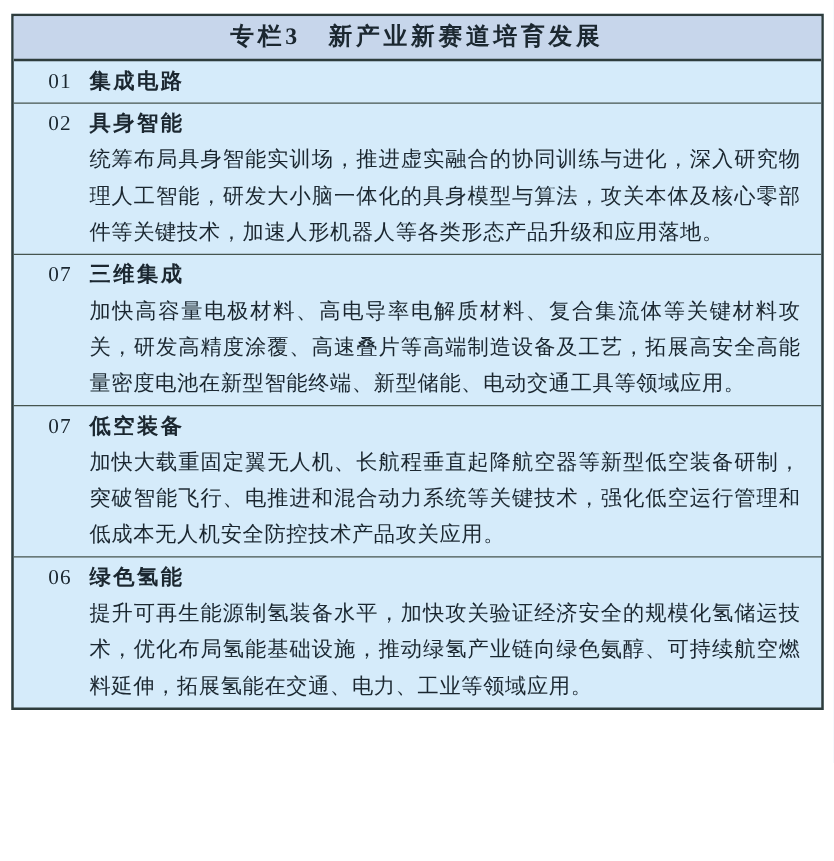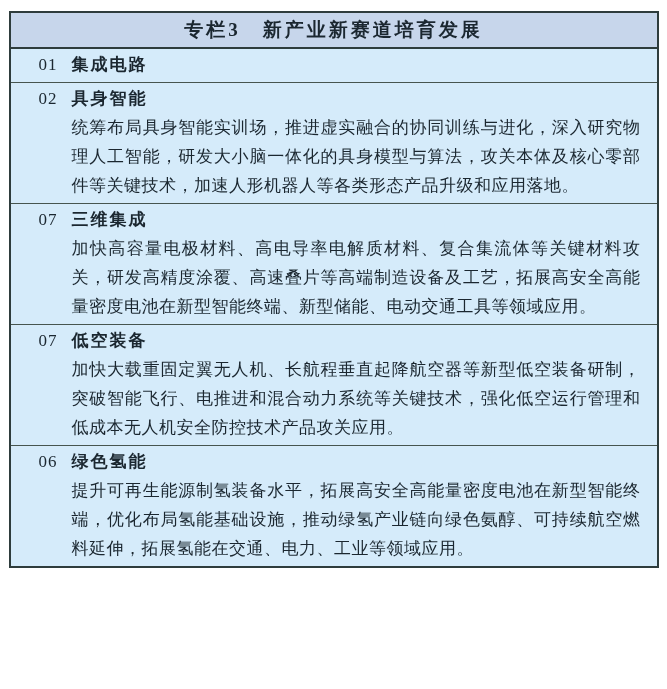--- a/index.html
+++ b/index.html
@@ -95,17 +95,17 @@
       <div class="entry-head">
         <span class="entry-num">07</span><span class="entry-title">低空装备</span>
       </div>
       <p class="entry-body">加快大载重固定翼无人机、长航程垂直起降航空器等新型低空装备研制，突破智能飞行、电推进和混合动力系统等关键技术，强化低空运行管理和低成本无人机安全防控技术产品攻关应用。</p>
     </section>
 
     <section class="entry">
       <div class="entry-head">
         <span class="entry-num">06</span><span class="entry-title">绿色氢能</span>
       </div>
-      <p class="entry-body">提升可再生能源制氢装备水平，拓展高安全高能量密度电池在新型智能终端，优化布局氢能基础设施，推动绿氢产业链向绿色氨醇、可持续航空燃料延伸，拓展氢能在交通、电力、工业等领域应用。</p>
+      <p class="entry-body">提升可再生能源制氢装备水平，加快攻关验证经济安全的规模化氢储运技术，优化布局氢能基础设施，推动绿氢产业链向绿色氨醇、可持续航空燃料延伸，拓展氢能在交通、电力、工业等领域应用。</p>
     </section>
 
   </div>
 </div>
 
 </body></html>

